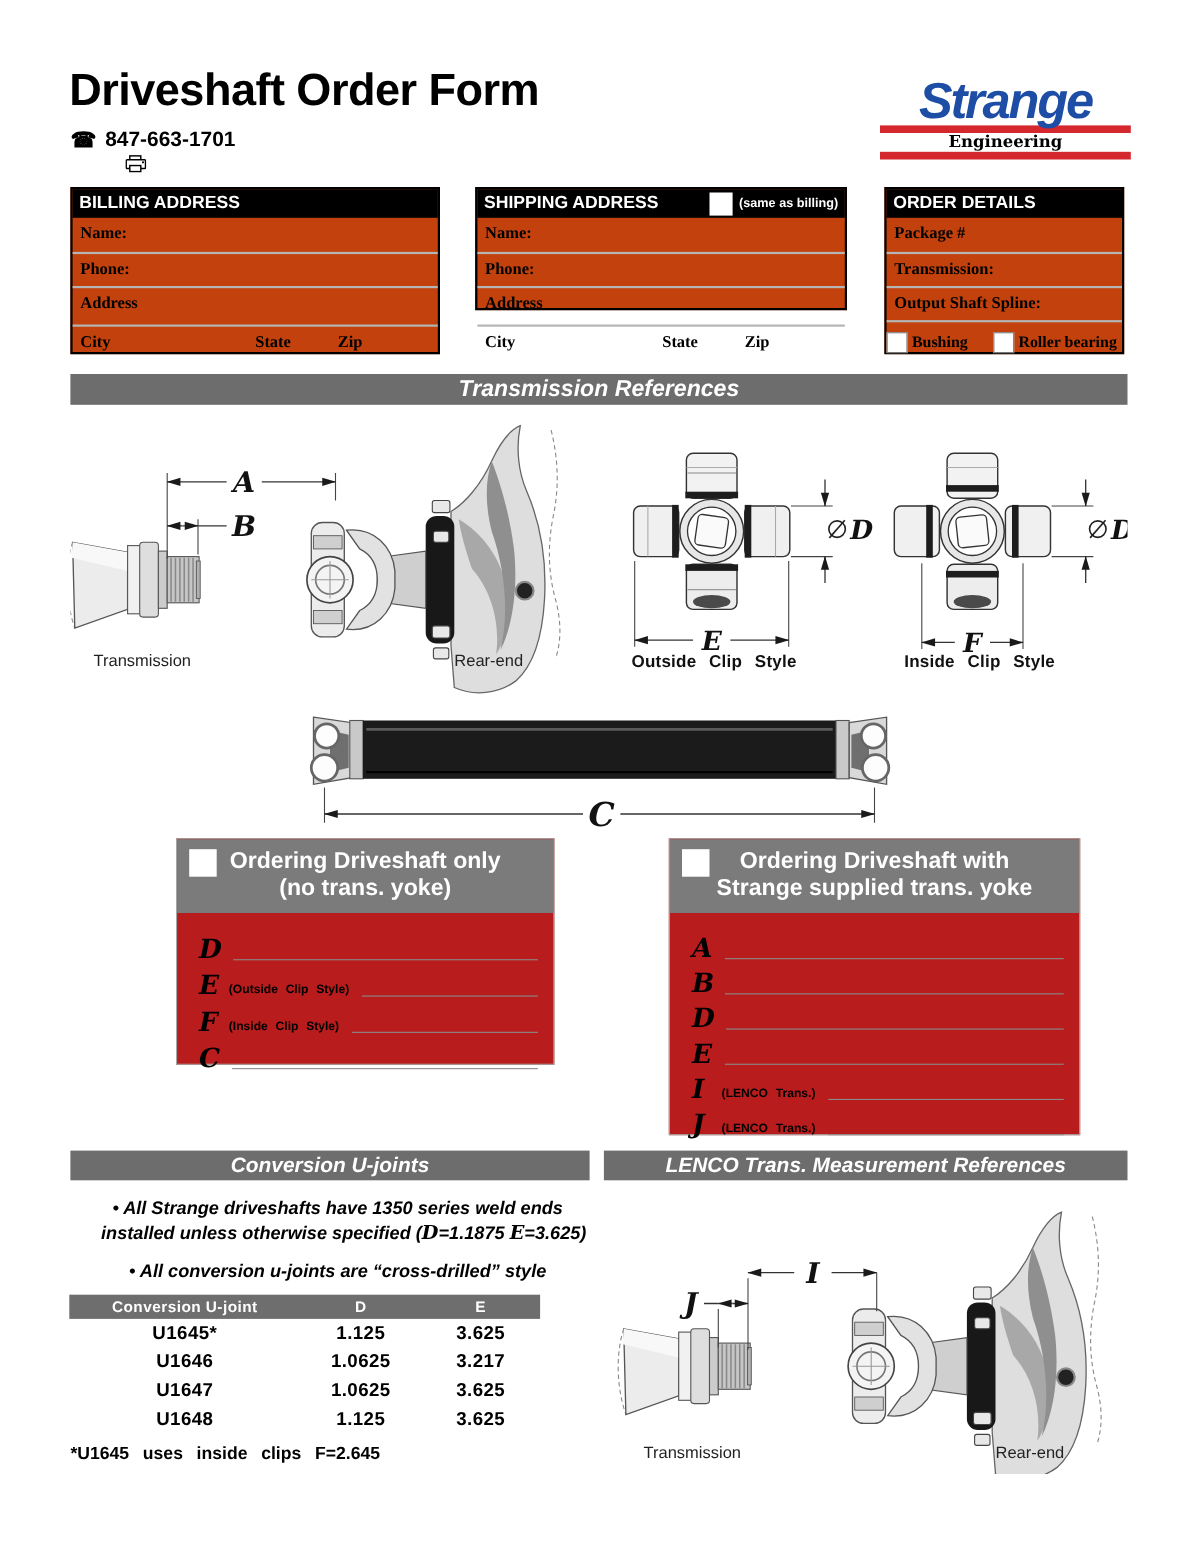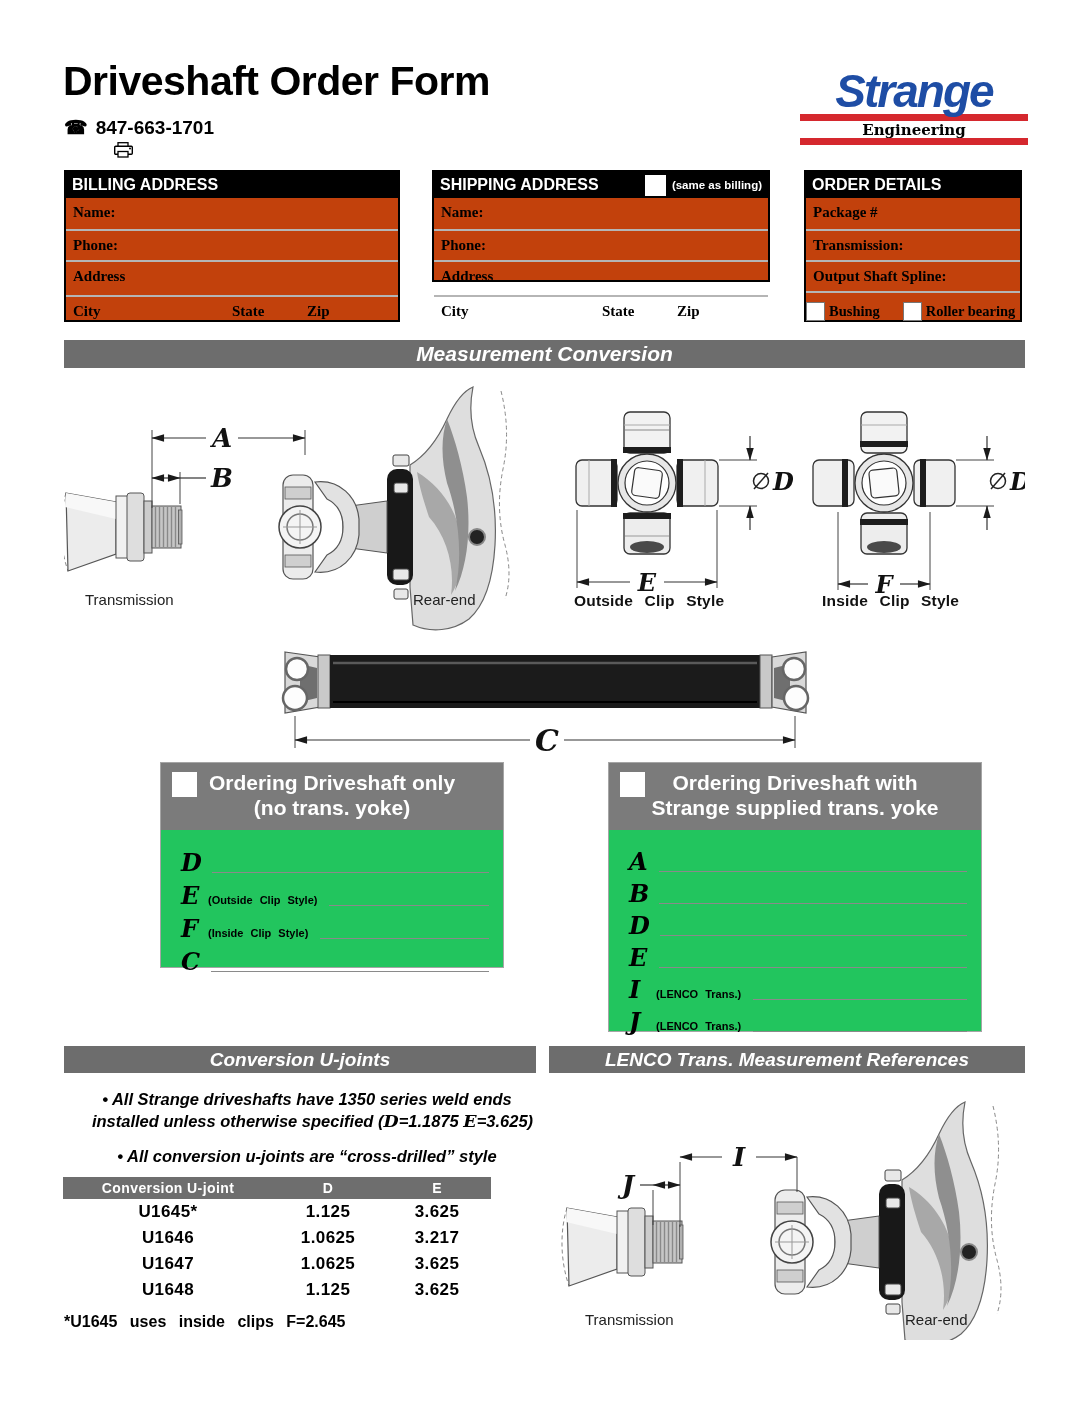--- a/index.html
+++ b/index.html
@@ -55,21 +55,21 @@
   svg text { font-family:"Liberation Sans", sans-serif; fill:#111; }
   .dimtxt { font-family:"DejaVu Serif", serif; font-style:italic; font-weight:bold; font-size:26px; }
   .dim24 { font-size:24px; } .dim30 { font-size:30px; }
   .diaglabel { font-size:15px; fill:#222; }
   .diaglabel-b { font-size:15.5px; font-weight:bold; word-spacing:7px; letter-spacing:0.2px; }
   .dimline { stroke:#333; stroke-width:1.2; }
   .extline { stroke:#444; stroke-width:1; }
   .dash { stroke:#888; stroke-width:1; stroke-dasharray:4 3; fill:none; }
 
   
-  .obox { position:absolute; background:#22c55e; border:1.5px solid #a5a5a5; box-sizing:border-box; }
+  .obox { position:absolute; background:#b91c1c; border:1.5px solid #a5a5a5; box-sizing:border-box; }
   .obox.only { left:160px; top:762px; width:344px; height:206px; }
   .obox.with { left:608px; top:762px; width:374px; height:270px; }
   .ohead { background:#7b7b7b; color:#fff; font-weight:bold; font-size:21px; text-align:center;
            line-height:1.18; padding:8px 4px 9px; position:relative; }
   .ohead .chk.oh { position:absolute; left:11px; top:9px; width:25px; height:25px; }
   .ofields { padding:16px 14px 6px 20px; }
   .frow { display:flex; align-items:flex-end; height:33px; box-sizing:border-box; padding-bottom:4px; }
   .obox.with .frow { height:32px; }
   .f-letter { font-family:"DejaVu Serif", serif; font-style:italic; font-weight:bold; font-size:24px;
               line-height:1; min-width:20px; }
@@ -160,21 +160,21 @@
           <span class="chk sm"></span>
       <span class="chklbl">Bushing</span>
         </span>
       <span class="chkgrp g2">
           <span class="chk sm"></span>
       <span class="chklbl">Roller bearing</span>
         </span>
     </div>
   </div>
 
-  <div class="bar meas"><span>Measurement Conversion</span></div>
+  <div class="bar meas"><span>Transmission References</span></div>
 
   <svg class="dia" style="left:64px; top:372px;" width="961" height="383" viewBox="64 372 961 383">
     <defs>
       <marker id="arr" viewBox="0 0 12 8" refX="11.5" refY="4" markerWidth="11" markerHeight="7.3" orient="auto-start-reverse">
         <path d="M0.5,0.6 L12,4 L0.5,7.4 Z" fill="#1a1a1a"></path>
       </marker>
       <g id="sym-trans">
         <path class="dash" d="M-86,-34 C-93,-12 -93,18 -84,44"></path>
         <path d="M-86,-34 L-36,-25 L-36,27 L-84,44 Z" fill="#ececec" stroke="#555" stroke-width="1.2"></path>
         <path d="M-86,-34 L-36,-25 L-36,-8 L-87,-20 Z" fill="#f8f8f8"></path>

